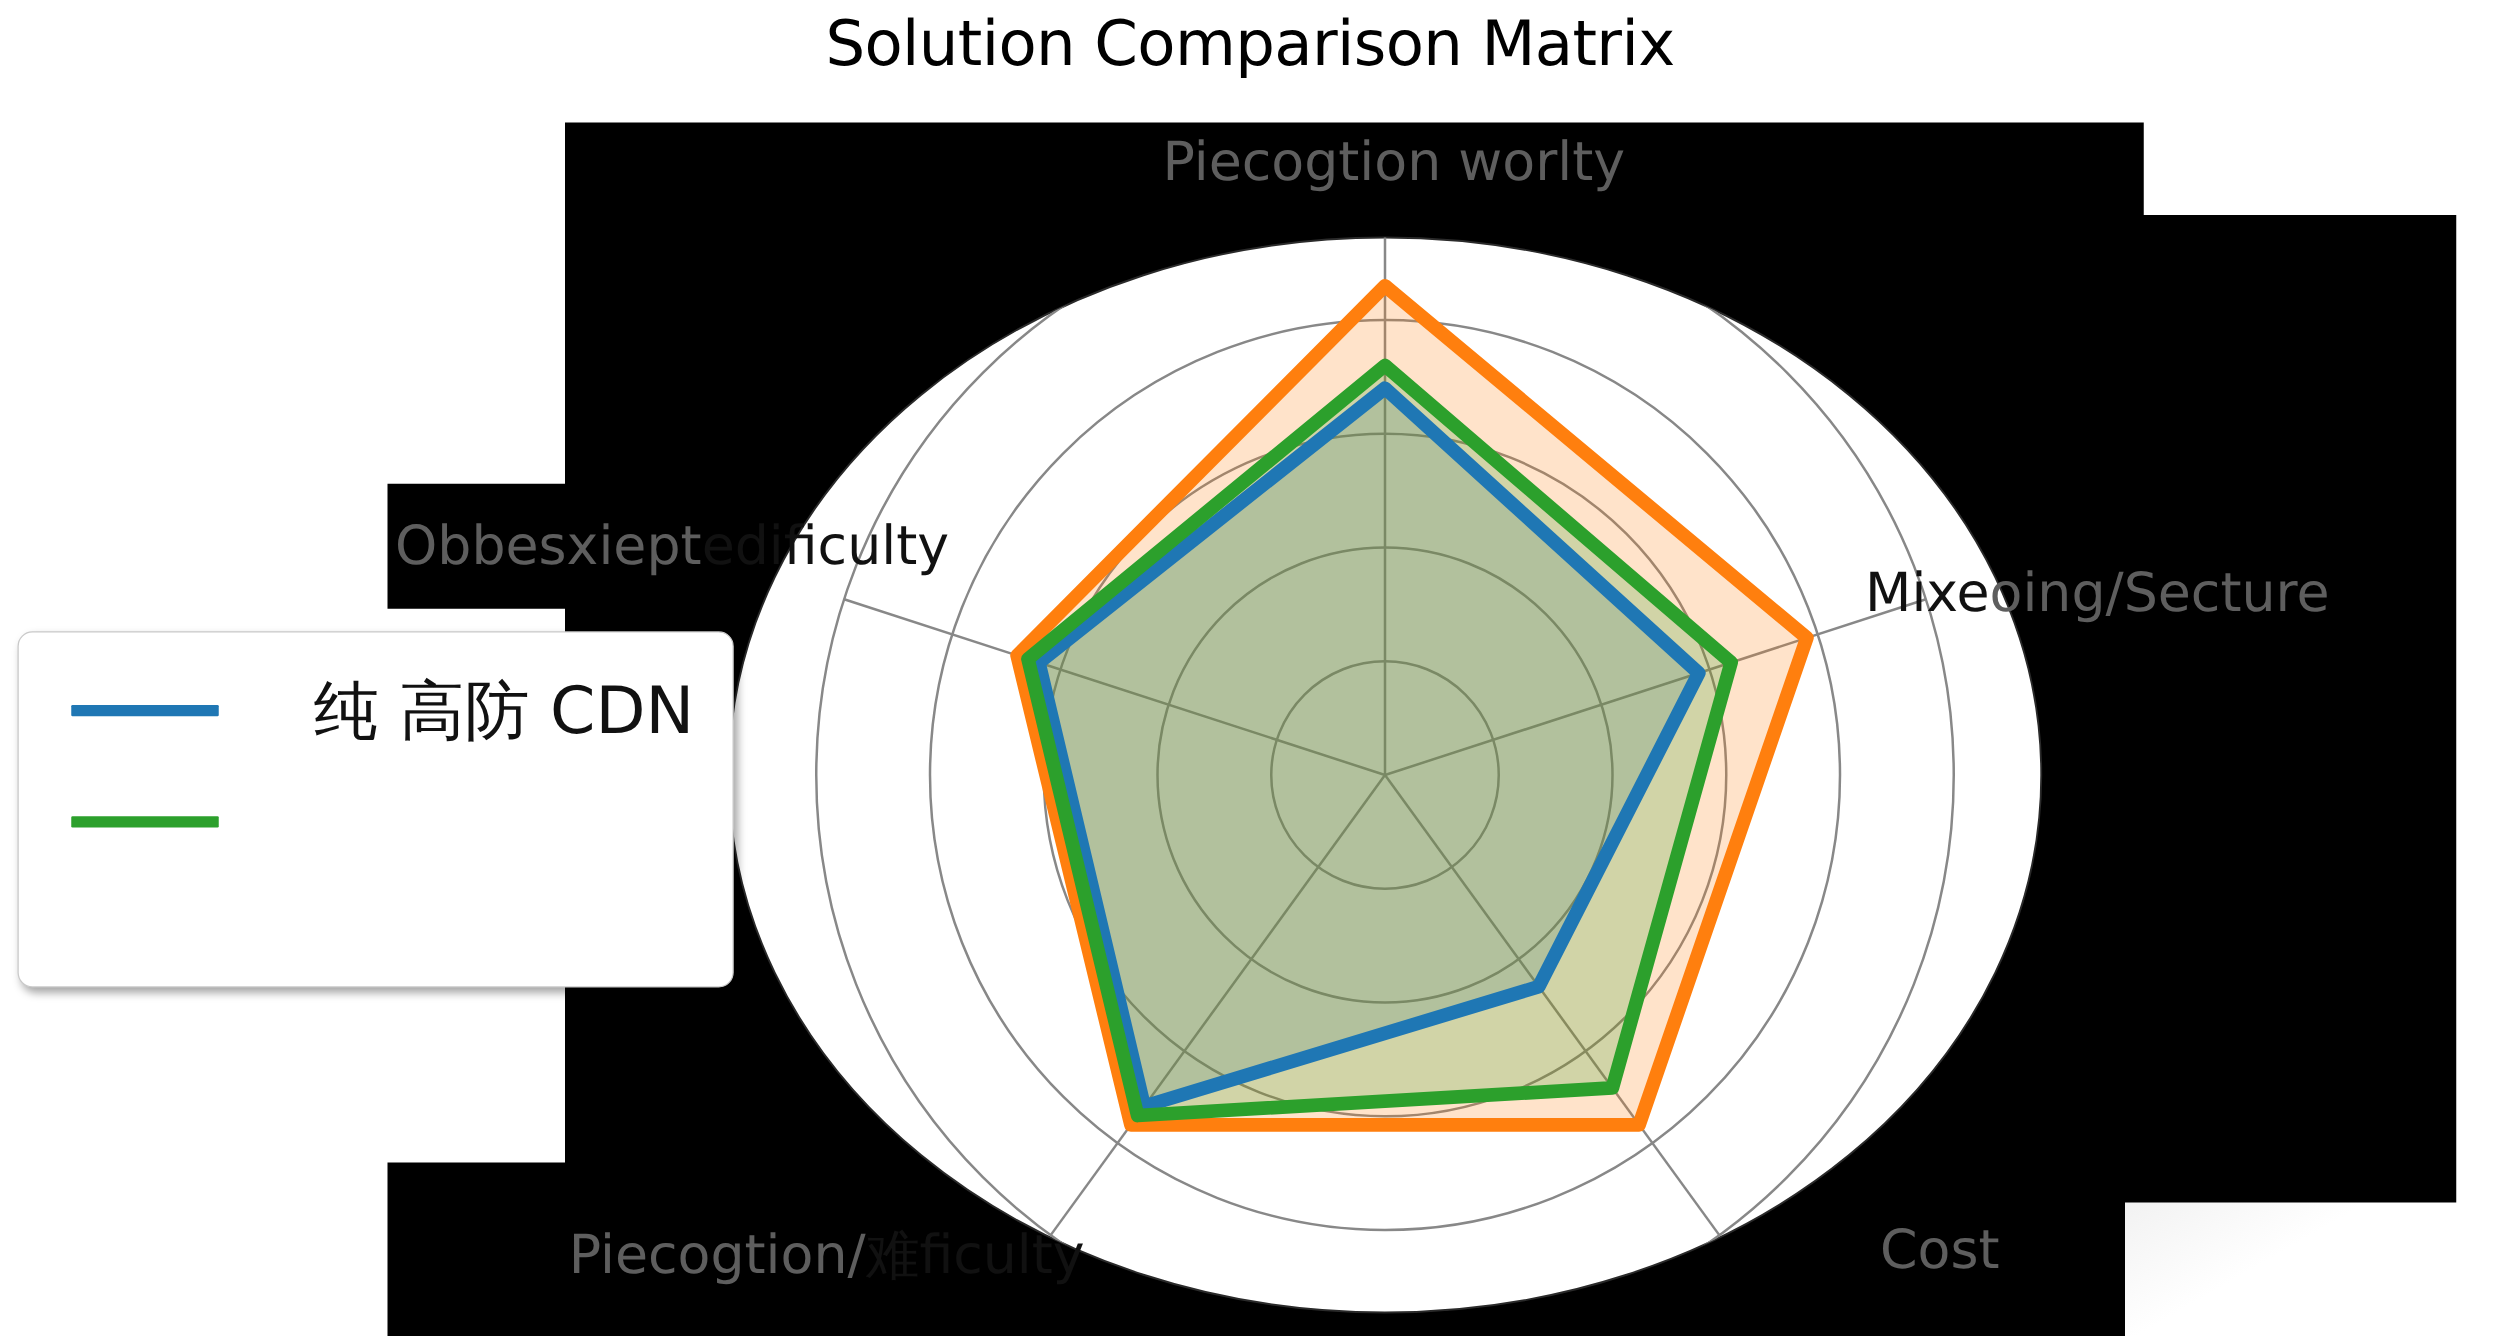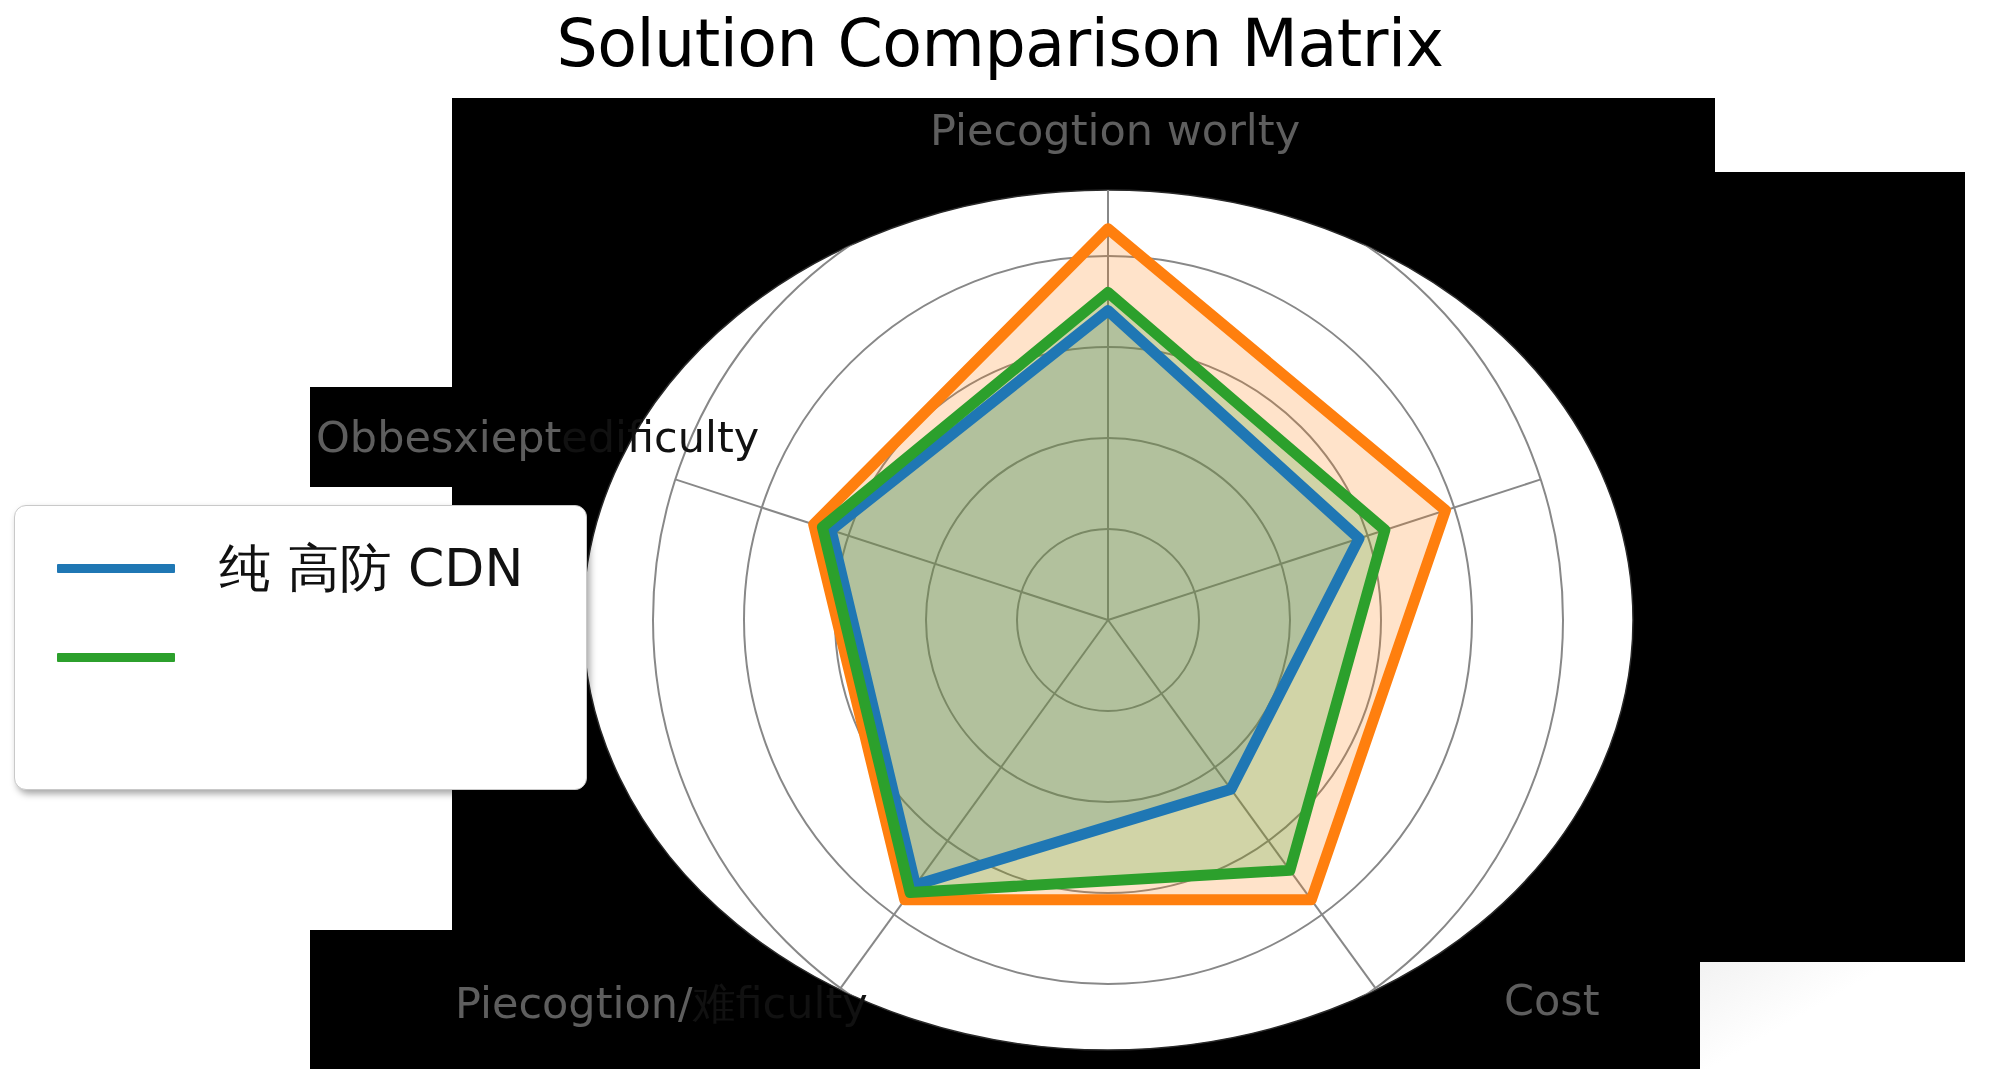--- a/index.html
+++ b/index.html
@@ -20,21 +20,21 @@
   #bp-d{left:452px;  top:976px; width:1248px; height:93px;}
   #bp-e{left:310px;  top:387px; width:500px;  height:100px;}
   #bp-f{left:310px;  top:930px; width:690px;  height:139px;}
   #whitecorner{position:absolute;left:1700px;top:962px;width:300px;height:107px;
                background:linear-gradient(150deg,#f2f2f2 0%,#ffffff 40%,#ffffff 100%);}
 
   
   #title{
     position:absolute;left:0;top:8px;width:2000px;
     text-align:center;
-    font-size:65px;line-height:1.1;
+    font-size:50px;line-height:1.1;
     color:#000000;
     letter-spacing:-0.5px;
     font-family:"DejaVu Sans","Liberation Sans",sans-serif;
     z-index:40;
     white-space:nowrap;
   }
 
   
   #radar{position:absolute;left:0;top:0;width:2000px;height:1069px;z-index:20;}
 
@@ -59,21 +59,21 @@
     position:absolute;left:14px;top:505px;
     width:573px;height:285px;
     background:#ffffff;
     border:1px solid #c9c9c9;
     border-radius:12px;
     box-shadow:3px 4px 7px rgba(0,0,0,.35);
     z-index:50;
     box-sizing:border-box;
     padding:18px 0 0 0;
   }
-  .legrow{display:flex;align-items:center;height:89px;}
+  .legrow{display:flex;align-items:center;height:89px;gap:32px;}
   .legswatch{width:118px;height:9px;margin-left:42px;border-radius:1px;flex:0 0 auto;}
   .legtext{
     margin-left:44px;
     font-size:52px;
     color:#111111;
     white-space:nowrap;
     font-family:"DejaVu Sans","Liberation Sans",sans-serif;
   }
 </style>
 </head>
@@ -118,20 +118,23 @@
         <polygon points="1108.0,228.7 1445.5,510.3 1311.3,899.8 904.7,899.8 813.7,524.4" fill="#ff7f0e" fill-opacity="0.22" stroke="none"></polygon>
         <polygon points="1108.0,292.4 1384.9,530.0 1289.9,870.3 910.1,892.4 822.4,527.2" fill="#2ca02c" fill-opacity="0.22" stroke="none"></polygon>
         <polygon points="1108.0,310.6 1359.0,538.5 1231.0,789.3 915.4,885.0 831.1,530.0" fill="none" stroke="#1f77b4" stroke-width="11" stroke-linejoin="round"></polygon>
         <polygon points="1108.0,228.7 1445.5,510.3 1311.3,899.8 904.7,899.8 813.7,524.4" fill="none" stroke="#ff7f0e" stroke-width="11" stroke-linejoin="round"></polygon>
         <polygon points="1108.0,292.4 1384.9,530.0 1289.9,870.3 910.1,892.4 822.4,527.2" fill="none" stroke="#2ca02c" stroke-width="11" stroke-linejoin="round"></polygon>
       </g>
   </svg>
 
   <div class="axlabel" id="lab-top">Piecogtion worlty</div>
 
+  <div class="axlabel" id="lab-right">
+    <span class="dark">Mixe</span><span>oing/Secture</span>
+  </div>
 
   <div class="axlabel" id="lab-br">Cost</div>
 
   <div class="axlabel" id="lab-bl">
     <span>Piecogtion/</span><span class="dark">难ficulty</span>
   </div>
 
   <div class="axlabel" id="lab-left">
     <span>Obbesxiept</span><span class="dark">edificulty</span>
   </div>

